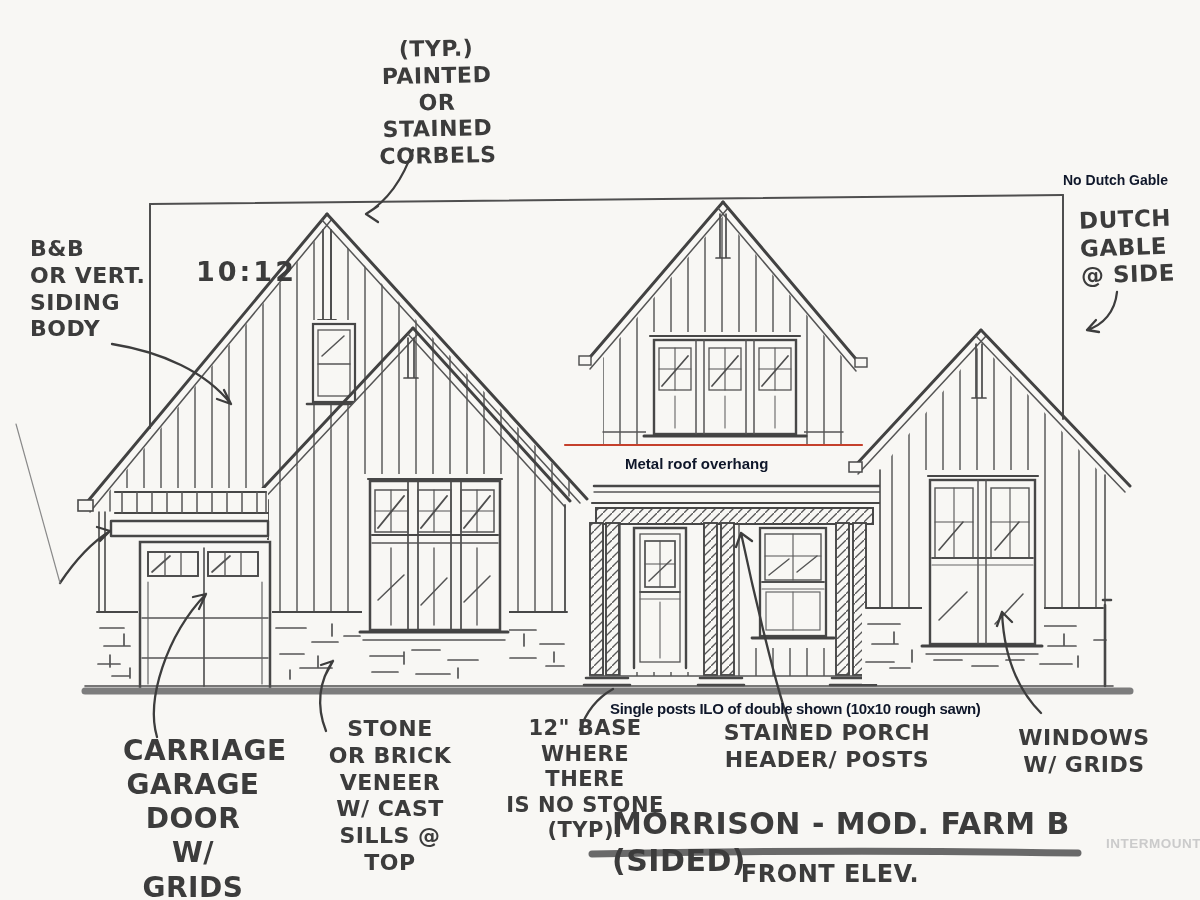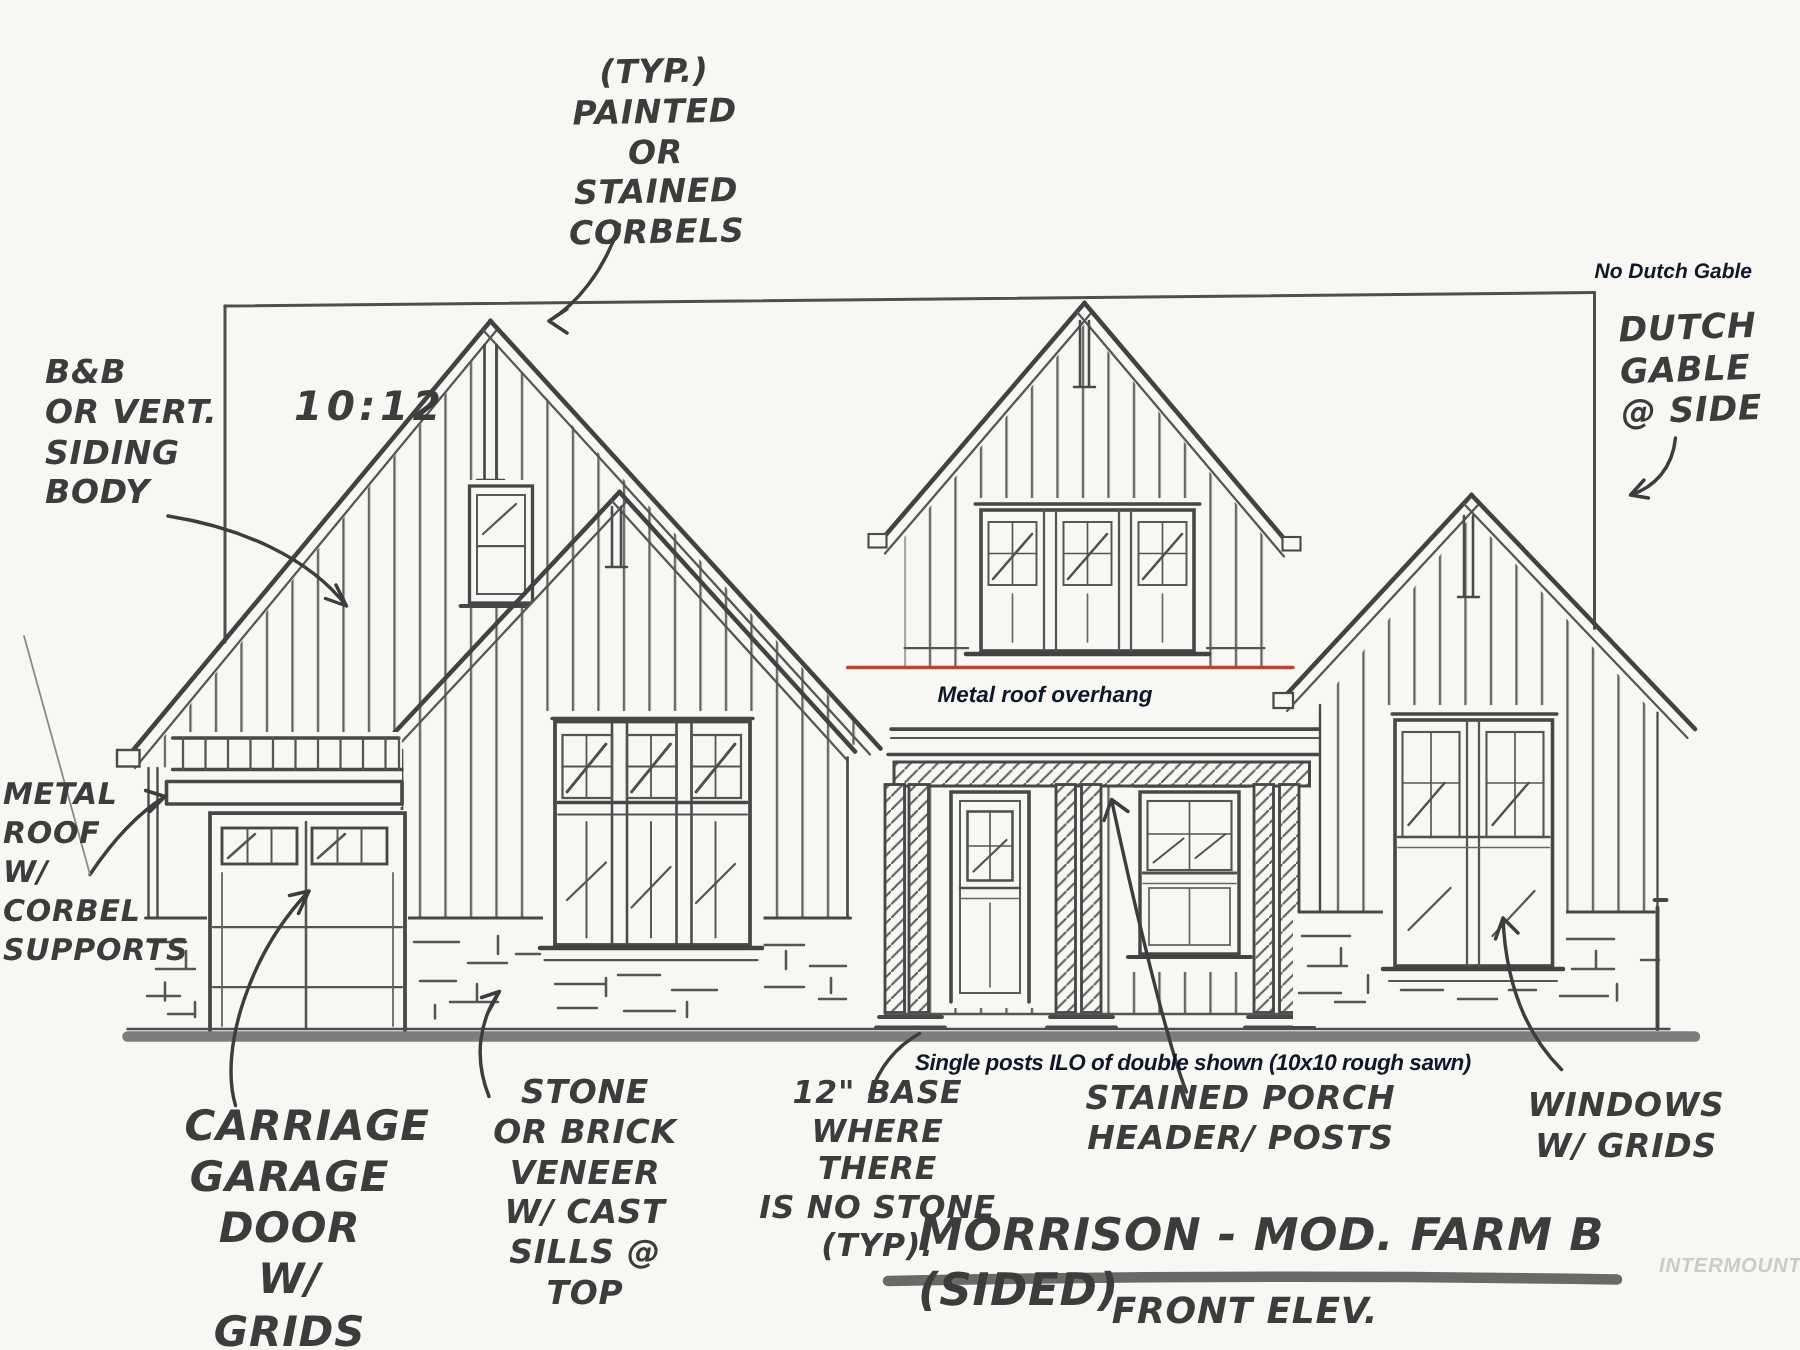--- a/index.html
+++ b/index.html
@@ -1,18 +1,18 @@
 <!DOCTYPE html>
 <html><head>
 <meta charset="utf-8">
 <style>
   html,body{margin:0;padding:0;}
   body{width:1200px;height:900px;overflow:hidden;background:#f7f6f3;
        font-family:"DejaVu Sans",sans-serif;}
-  #page{position:relative;width:1200px;height:900px;background:#f8f7f4;font-style:italic;}
+  #page{position:relative;width:1200px;height:900px;background:#f8f7f4;}
   #sketch{position:absolute;left:0;top:0;}
   .hand{position:absolute;font-weight:700;color:#3c3c3c;white-space:pre-line;
         line-height:1.22;letter-spacing:.5px;font-family:"DejaVu Sans",sans-serif;}
   .ctr{text-align:center;}
   .red{position:absolute;font-family:"Liberation Sans",sans-serif;font-weight:700;
        color:#0f172a;white-space:nowrap;}
   .wm{position:absolute;font-family:"Liberation Sans",sans-serif;font-weight:700;
       color:#cbcbcb;letter-spacing:.5px;white-space:nowrap;}
 </style>
 </head>
@@ -248,25 +248,20 @@
 
 <div class="hand ctr" style="left:362px;top:36px;width:150px;font-size:22px;transform:rotate(-1deg);">(TYP.)
 PAINTED
 OR STAINED
 CORBELS</div>
 <div class="hand" style="left:30px;top:236px;font-size:22px;">B&amp;B
 OR VERT.
 SIDING
 BODY</div>
 <div class="hand" style="left:196px;top:256px;font-size:27px;letter-spacing:3px;">10:12</div>
-<div class="hand" style="left:2px;top:516px;font-size:20px;line-height:1.3;">METAL
-ROOF
-W/
-CORBEL
-SUPPORTS</div>
 <div class="hand" style="left:1080px;top:206px;font-size:23px;transform:rotate(-2deg);line-height:1.2;">DUTCH
 GABLE
 @ SIDE</div>
 <div class="hand ctr" style="left:123px;top:734px;width:140px;font-size:28px;">CARRIAGE
 GARAGE
 DOOR
 W/ GRIDS</div>
 <div class="hand ctr" style="left:300px;top:716px;width:180px;font-size:22px;">STONE
 OR BRICK
 VENEER

